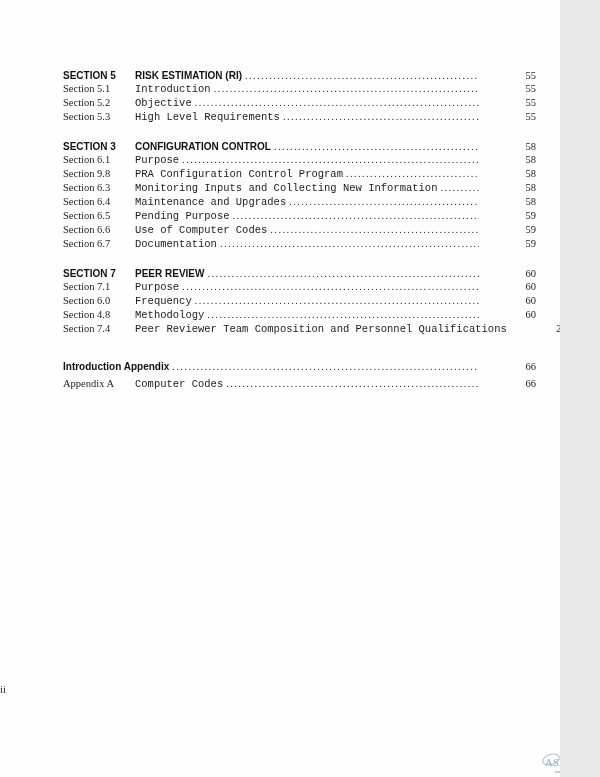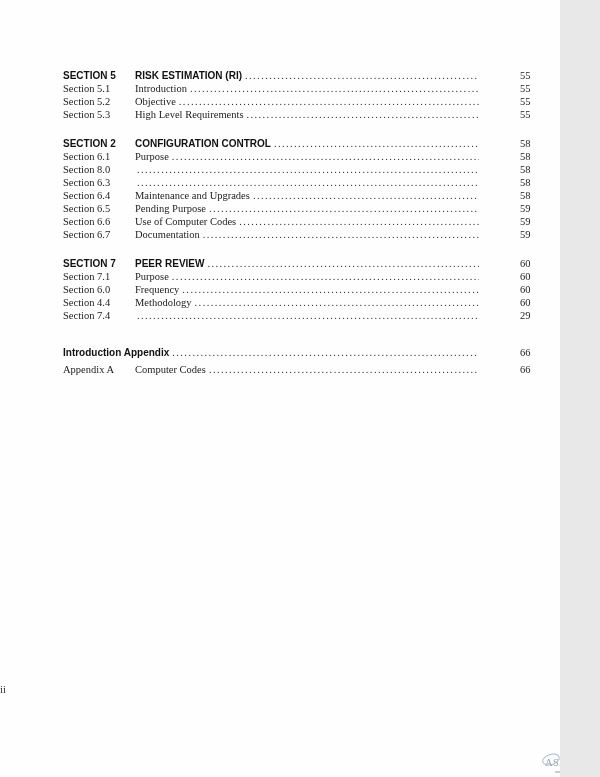--- a/index.html
+++ b/index.html
@@ -24,20 +24,21 @@
     line-height: 13px;
     font-size: 10.5px;
     white-space: nowrap;
   }
   .lbl {
     flex: 0 0 72px;
   }
   .ttl {
     flex: 0 0 auto;
     padding-right: 1px;
+    font-family: Liberation Mono, monospace;
   }
   .hdr {
     font-family: "Liberation Sans", sans-serif;
     font-weight: bold;
     font-size: 10px;
     color: #111;
   }
   .dots {
     flex: 1 1 auto;
     overflow: hidden;
@@ -46,20 +47,21 @@
   .dots::after {
     content: "..........................................................................................................................................................................................................................................................";
     font-family: "Liberation Serif", serif;
     font-weight: normal;
     font-size: 10.5px;
     letter-spacing: 1.4px;
     color: #2a2a2a;
   }
   .pg {
     flex: 0 0 16px;
+    text-align: right;
     font-family: "Liberation Serif", serif;
     font-weight: normal;
     font-size: 10.5px;
     margin-left: 39px;
   }
   .toc-block { margin-top: 16px; }
   .toc-block:first-child { margin-top: 0; }
   .appendix-block { margin-top: 24px; }
   .appendix-entry { margin-top: 4px; }
   .footer {
@@ -138,38 +140,40 @@
       <div class="row">
         <span class="lbl">Section 5.3</span>
         <span class="ttl">High Level Requirements</span>
         <span class="dots"></span>
         <span class="pg">55</span>
       </div>
     </section>
 
     <section class="toc-block">
       <div class="row">
-        <span class="lbl hdr">SECTION 2</span>
+        <span class="lbl hdr">SECTION 3</span>
         <span class="ttl hdr">CONFIGURATION CONTROL</span>
         <span class="dots"></span>
         <span class="pg">58</span>
       </div>
       <div class="row">
         <span class="lbl">Section 6.1</span>
         <span class="ttl">Purpose</span>
         <span class="dots"></span>
         <span class="pg">58</span>
       </div>
       <div class="row">
-        <span class="lbl">Section 8.0</span>
+        <span class="lbl">Section 9.8</span>
+        <span class="ttl">PRA Configuration Control Program</span>
         <span class="dots"></span>
         <span class="pg">58</span>
       </div>
       <div class="row">
         <span class="lbl">Section 6.3</span>
+        <span class="ttl">Monitoring Inputs and Collecting New Information</span>
         <span class="dots"></span>
         <span class="pg">58</span>
       </div>
       <div class="row">
         <span class="lbl">Section 6.4</span>
         <span class="ttl">Maintenance and Upgrades</span>
         <span class="dots"></span>
         <span class="pg">58</span>
       </div>
       <div class="row">
@@ -205,27 +209,28 @@
         <span class="dots"></span>
         <span class="pg">60</span>
       </div>
       <div class="row">
         <span class="lbl">Section 6.0</span>
         <span class="ttl">Frequency</span>
         <span class="dots"></span>
         <span class="pg">60</span>
       </div>
       <div class="row">
-        <span class="lbl">Section 4.4</span>
+        <span class="lbl">Section 4.8</span>
         <span class="ttl">Methodology</span>
         <span class="dots"></span>
         <span class="pg">60</span>
       </div>
       <div class="row">
         <span class="lbl">Section 7.4</span>
+        <span class="ttl">Peer Reviewer Team Composition and Personnel Qualifications</span>
         <span class="dots"></span>
         <span class="pg">29</span>
       </div>
     </section>
 
 
     <section class="toc-block appendix-block">
       <div class="row">
         <span class="ttl hdr">Introduction Appendix</span>
         <span class="dots"></span>

